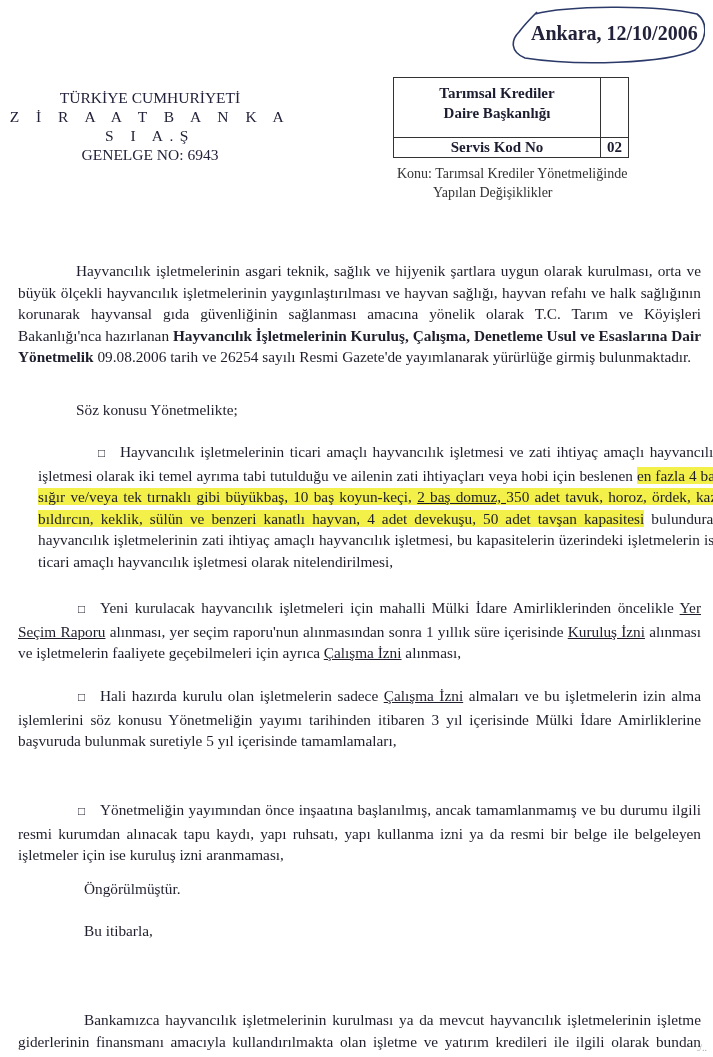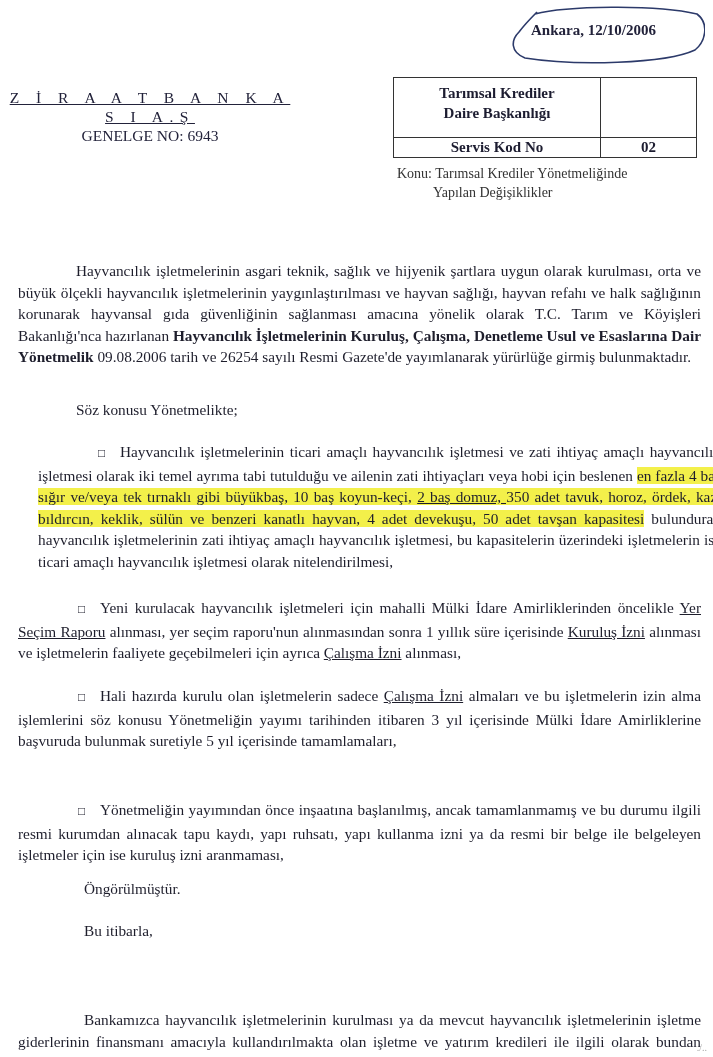--- a/index.html
+++ b/index.html
@@ -6,49 +6,50 @@
   body {
     width: 713px; height: 1057px; position: relative; overflow: hidden;
     font-family: "Liberation Serif", "DejaVu Serif", serif;
     color: #1c1c2e;
   }
   .abs { position: absolute; }
   .header-left {
     left: 0; top: 88px; width: 300px; text-align: center;
     font-size: 15.5px; line-height: 19px; color: #22223a;
   }
-  .header-left .spaced { letter-spacing: 6.5px; text-decoration: underline; }
+  .header-left .spaced { letter-spacing: 6.5px; }
   .date-wrap { left: 505px; top: 2px; width: 200px; height: 64px; }
   .date-wrap svg { position: absolute; left: 0; top: 0; }
   .date-text {
-    position: absolute; left: 26px; top: 20px; font-size: 15px; font-weight: bold;
+    position: absolute; left: 26px; top: 20px; font-size: 20px; font-weight: bold;
     color: #22223a;
   }
   table.box {
-    position: absolute; left: 393px; top: 77px; width: 304px;
+    position: absolute; left: 393px; top: 77px; width: 236px;
     border-collapse: collapse; font-weight: bold; font-size: 15px; color: #1c1c30;
   }
   table.box td { border: 1.5px solid #333; text-align: center; padding: 0; }
   .konu { left: 397px; top: 164px; font-size: 14px; line-height: 19px; color: #333; }
   .konu .l2 { padding-left: 36px; }
   .para {
     left: 18px; width: 683px; font-size: 15.3px; line-height: 21.6px;
     text-align: justify; color: #1e1e2c;
   }
   .para .indent { display: inline-block; width: 58px; }
   .bullet { font-size: 12px; display: inline-block; width: 22px; text-align: left; }
   .hl { background: #f3f04a; }
   .u { text-decoration: underline; }
   b { font-weight: bold; }
   .mark { right: 6px; bottom: 4px; font-size: 10px; color: #aaa; }
 </style>
 </head>
 <body>
 
 <div class="abs header-left">
+  <div>TÜRKİYE CUMHURİYETİ</div>
   <div class="spaced">Z İ R A A T  B A N K A S I  A.Ş</div>
   <div>GENELGE NO: 6943</div>
 </div>
 
 <div class="abs date-wrap">
   <svg width="200" height="64">
     <path d="M30 12 C 60 4, 150 2, 192 12 C 205 22, 200 40, 190 48 C 160 62, 70 64, 20 56 C 5 50, 6 38, 14 30 C 20 22, 26 16, 32 10" fill="none" stroke="#2c3a6a" stroke-width="1.6"></path>
   </svg>
   <span class="date-text">Ankara, 12/10/2006</span>
 </div>

